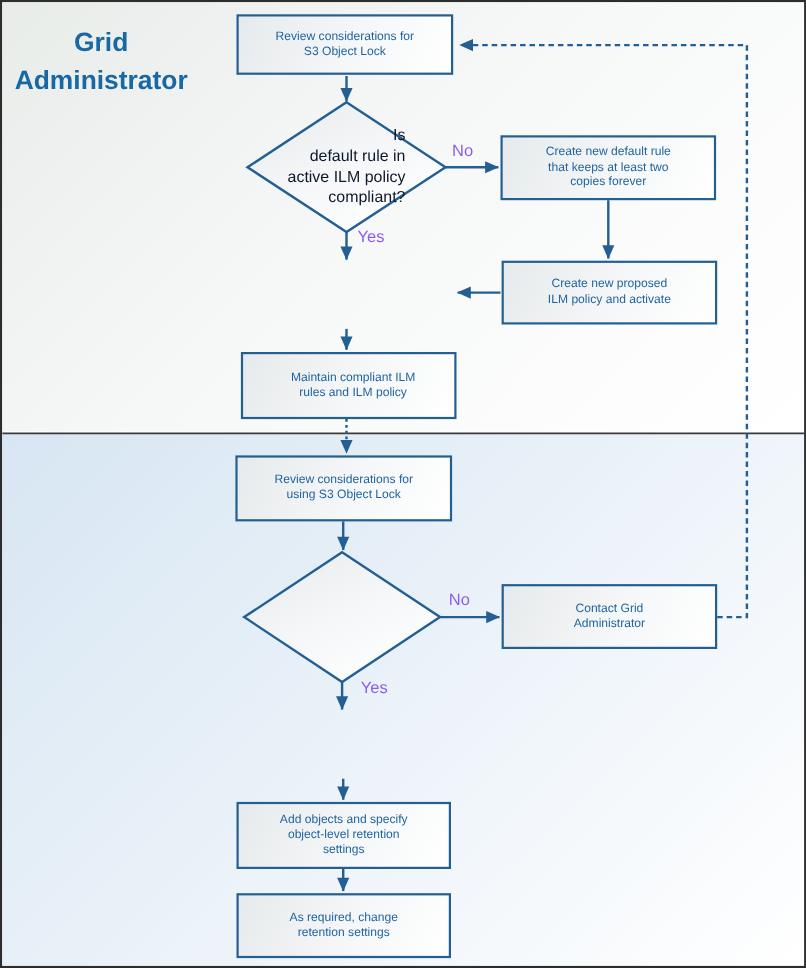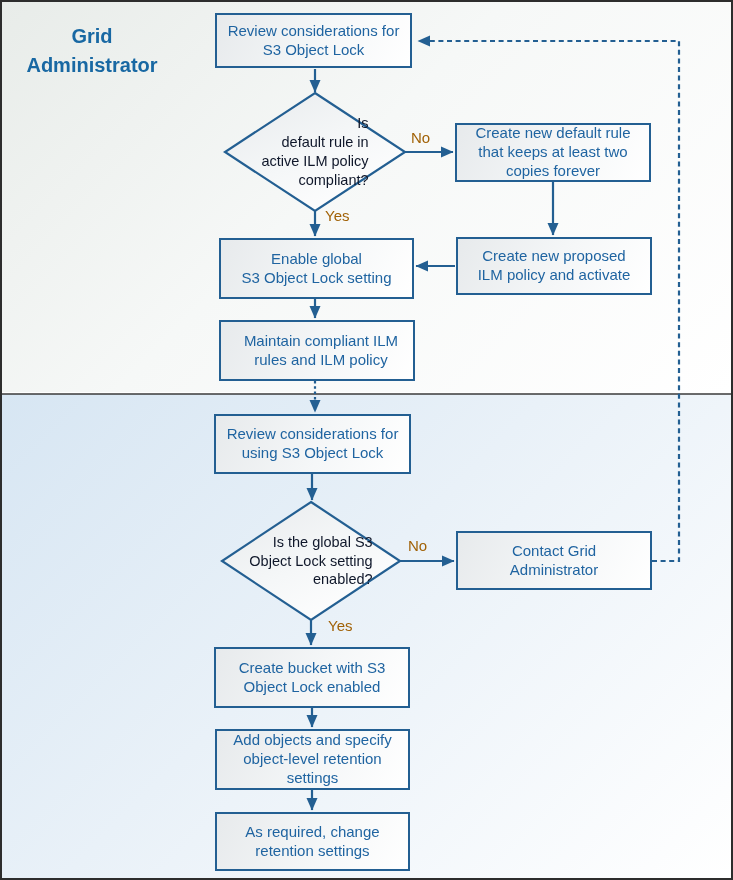--- a/index.html
+++ b/index.html
@@ -5,34 +5,34 @@
   html,body{margin:0;padding:0;background:#fff;font-family:"Liberation Sans",sans-serif;}
   .canvas{
     position:relative;width:733px;height:880px;box-sizing:border-box;
     border:2px solid #2d2d2d;background:#fff;overflow:hidden;
   }
   .lane{position:absolute;left:0;width:729px;}
   .lane-grid{top:0;height:390px;background:linear-gradient(135deg,#e8ece9 0%,#f6f8f7 45%,#ffffff 100%);}
   .lane-tenant{top:392px;height:484px;background:linear-gradient(135deg,#d7e6f3 0%,#e9f1f8 45%,#ffffff 100%);}
   .overlay{position:absolute;left:0;top:0;pointer-events:none;}
   .lane-label{
-    position:absolute;color:#1868a3;font-weight:bold;font-size:20px;line-height:1.45;
+    position:absolute;color:#1868a3;font-weight:bold;font-size:24px;line-height:1.45;
     text-align:center;white-space:pre-line;
   }
   .node{
     position:absolute;box-sizing:border-box;border:2px solid #235f92;
     background:linear-gradient(115deg,#e7eaec 0%,#f5f7f8 55%,#ffffff 100%);
-    color:#1f64a1;font-size:15px;line-height:1.26;text-align:center;white-space:pre-line;
+    color:#1f64a1;font-size:11px;line-height:1.26;text-align:center;white-space:pre-line;
     display:flex;align-items:center;justify-content:center;padding:2px 4px;
   }
   .dtext{
     position:absolute;color:#0f172a;font-size:14.5px;line-height:1.3;text-align:right;
     white-space:pre-line;display:flex;align-items:center;justify-content:center;
   }
-  .edge-label{position:absolute;color:#a16207;font-size:15px;}
+  .edge-label{position:absolute;color:#8b5cf6;font-size:15px;}
 </style>
 </head>
 <body>
 
 <div class="canvas">
 
   <div class="lane lane-grid"></div>
   <div class="lane lane-tenant"></div>
 
   <svg class="overlay" width="733" height="880" viewBox="0 0 733 880">
@@ -74,42 +74,35 @@
   <div class="lane-label" style="left:10px;top:20px;width:160px;">Grid
 Administrator</div>
 
   <div class="node" style="left:213px;top:11px;width:197px;height:55px;">Review considerations for
 S3 Object Lock</div>
   <div class="node" style="left:454px;top:235px;width:196px;height:58px;">Create new proposed
 ILM policy and activate</div>
   <div class="node" style="left:453px;top:121px;width:196px;height:59px;">Create new default rule
 that keeps at least two
 copies forever</div>
-  <div class="node" style="left:217px;top:236px;width:195px;height:61px;">Enable global
-S3 Object Lock setting</div>
   <div class="node" style="left:217px;top:318px;width:196px;height:61px;padding-left:12px;">Maintain compliant ILM
 rules and ILM policy</div>
   <div class="node" style="left:212px;top:412px;width:197px;height:60px;">Review considerations for
 using S3 Object Lock</div>
   <div class="node" style="left:454px;top:529px;width:196px;height:59px;">Contact Grid
 Administrator</div>
-  <div class="node" style="left:212px;top:645px;width:196px;height:61px;">Create bucket with S3
-Object Lock enabled</div>
   <div class="node" style="left:213px;top:810px;width:195px;height:59px;">As required, change
 retention settings</div>
   <div class="node" style="left:213px;top:727px;width:195px;height:61px;">Add objects and specify
 object-level retention
 settings</div>
 
   <div class="dtext" style="left:238px;top:104px;width:150px;height:92px;">Is
 default rule in
 active ILM policy
 compliant?</div>
-  <div class="dtext" style="left:234px;top:514px;width:150px;height:90px;">Is the global S3
-Object Lock setting
-enabled?</div>
 
   <div class="edge-label" style="left:409px;top:127px;">No</div>
   <div class="edge-label" style="left:323px;top:205px;">Yes</div>
   <div class="edge-label" style="left:406px;top:535px;">No</div>
   <div class="edge-label" style="left:326px;top:615px;">Yes</div>
 
 </div>
 
 </body></html>

